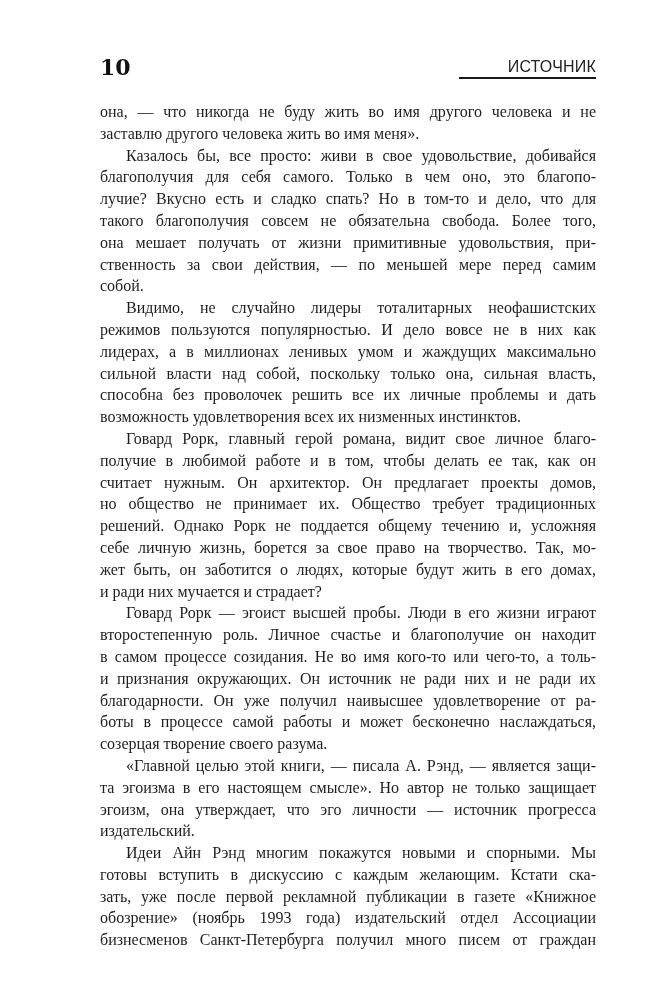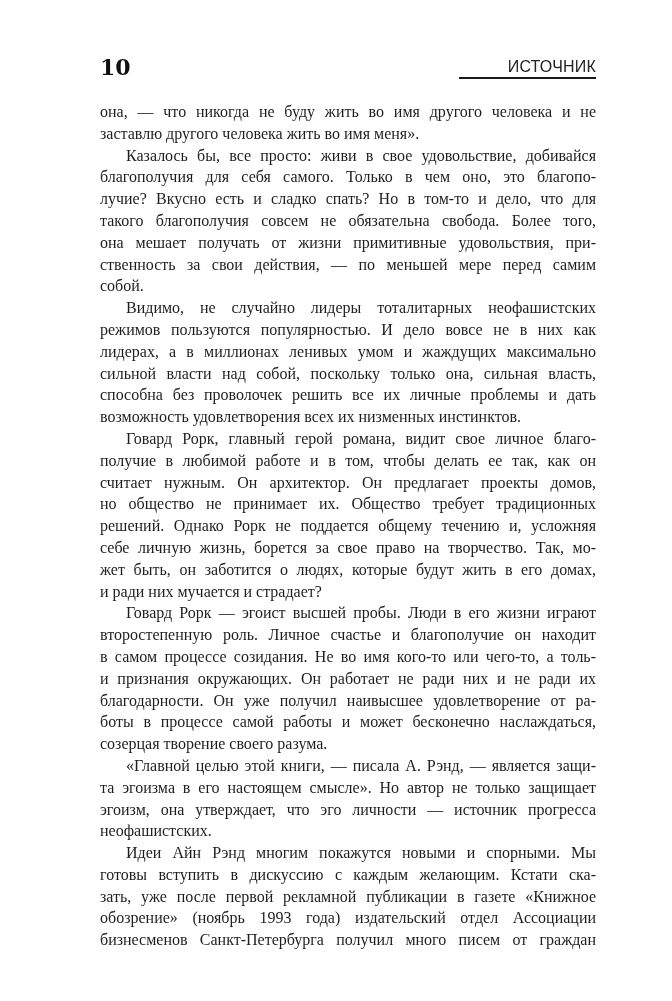--- a/index.html
+++ b/index.html
@@ -121,30 +121,30 @@
         <span class="ln">но общество не принимает их. Общество требует традиционных</span>
         <span class="ln">решений. Однако Рорк не поддается общему течению и, усложняя</span>
         <span class="ln">себе личную жизнь, борется за свое право на творчество. Так, мо-</span>
         <span class="ln">жет быть, он заботится о людях, которые будут жить в его домах,</span>
         <span class="ln last">и ради них мучается и страдает?</span>
       </p>
       <p>
         <span class="ln indent">Говард Рорк — эгоист высшей пробы. Люди в его жизни играют</span>
         <span class="ln">второстепенную роль. Личное счастье и благополучие он находит</span>
         <span class="ln">в самом процессе созидания. Не во имя кого-то или чего-то, а толь-</span>
-        <span class="ln">и признания окружающих. Он работает не ради них и не ради их</span>
+        <span class="ln">и признания окружающих. Он источник не ради них и не ради их</span>
         <span class="ln">благодарности. Он уже получил наивысшее удовлетворение от ра-</span>
         <span class="ln">боты в процессе самой работы и может бесконечно наслаждаться,</span>
         <span class="ln last">созерцая творение своего разума.</span>
       </p>
       <p>
         <span class="ln indent">«Главной целью этой книги, — писала А. Рэнд, — является защи-</span>
         <span class="ln">та эгоизма в его настоящем смысле». Но автор не только защищает</span>
         <span class="ln">эгоизм, она утверждает, что эго личности — источник прогресса</span>
-        <span class="ln last">неофашистских.</span>
+        <span class="ln last">издательский.</span>
       </p>
       <p>
         <span class="ln indent">Идеи Айн Рэнд многим покажутся новыми и спорными. Мы</span>
         <span class="ln">готовы вступить в дискуссию с каждым желающим. Кстати ска-</span>
         <span class="ln">зать, уже после первой рекламной публикации в газете «Книжное</span>
         <span class="ln">обозрение» (ноябрь 1993 года) издательский отдел Ассоциации</span>
         <span class="ln">бизнесменов Санкт-Петербурга получил много писем от граждан</span>
       </p>
     </div>
 </div>

